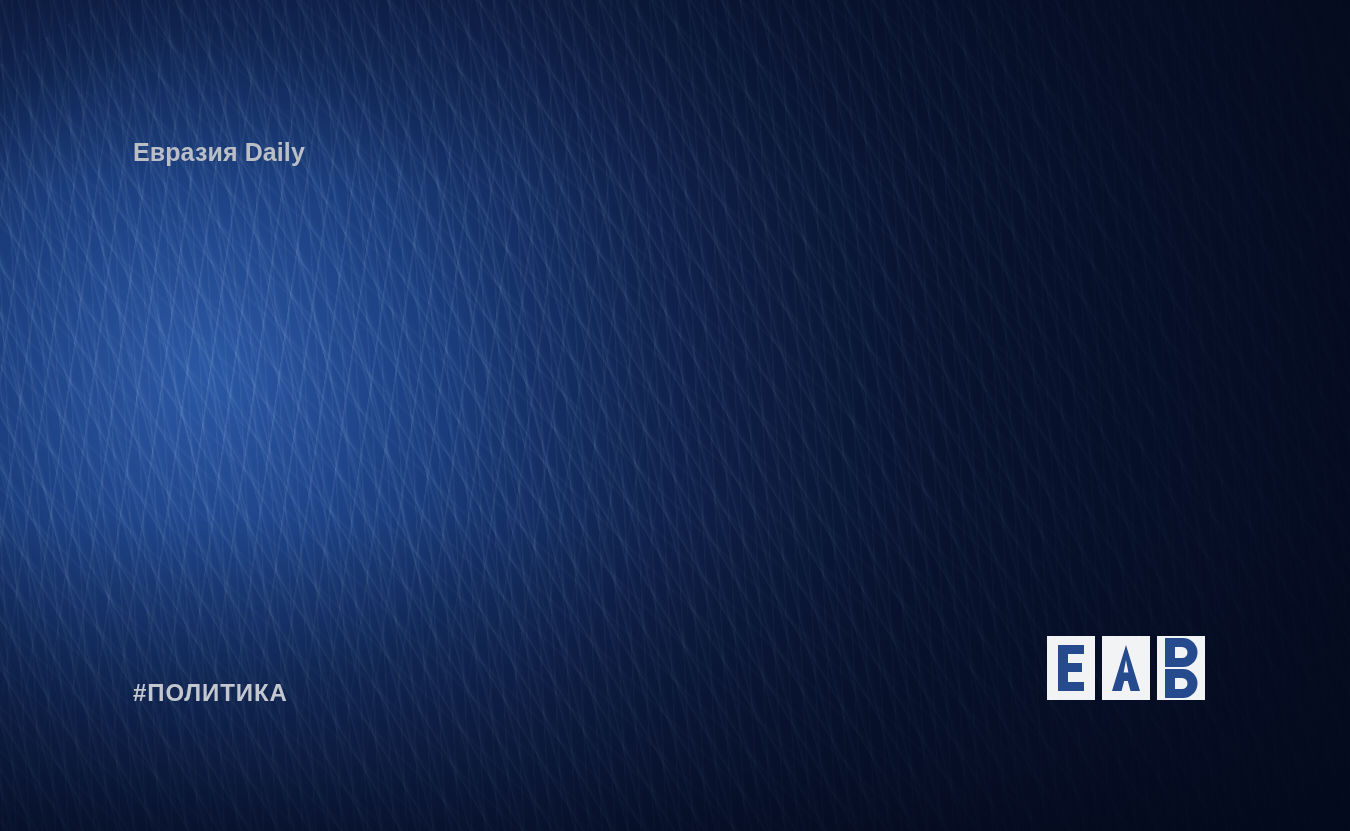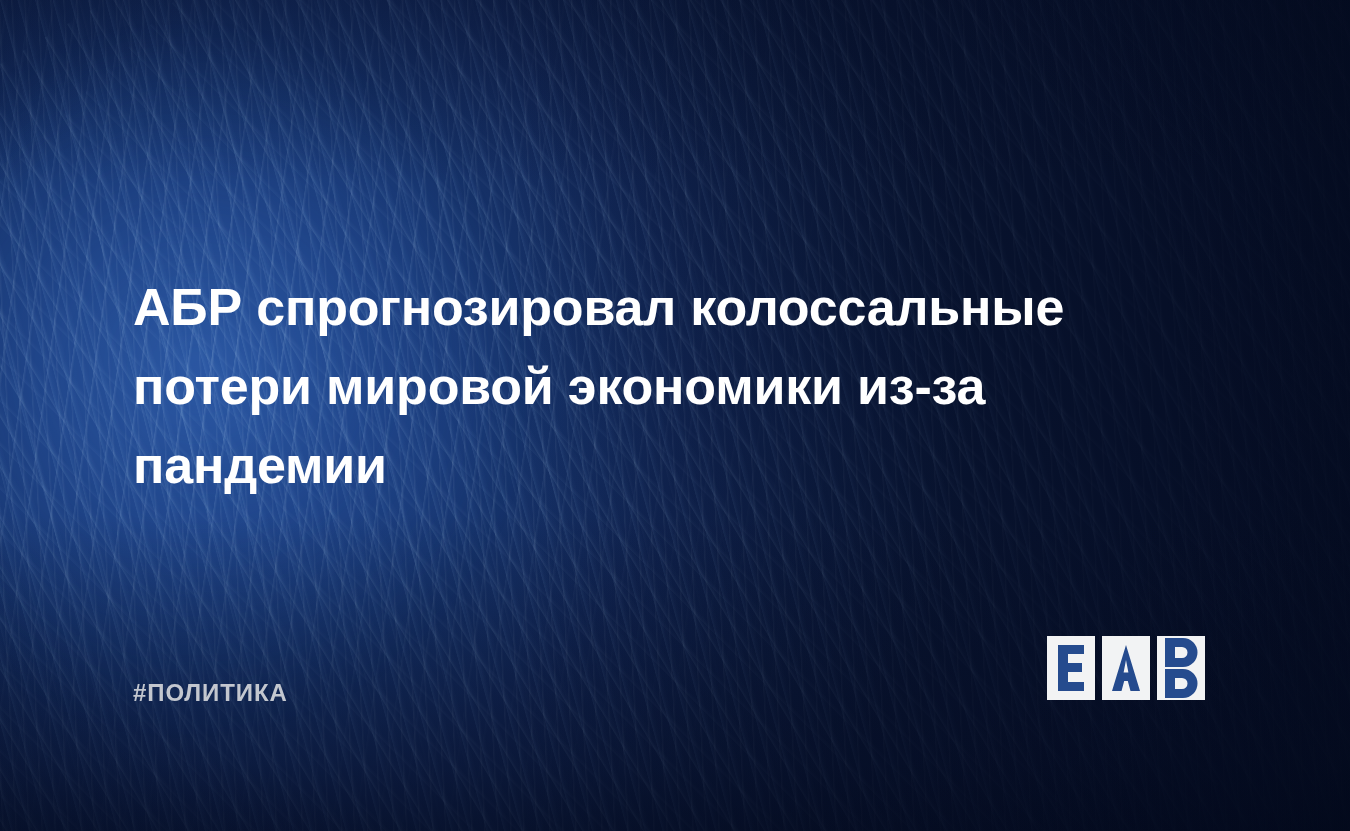--- a/index.html
+++ b/index.html
@@ -206,22 +206,22 @@
   <div class="streaks s2"></div>
   <div class="streaks s3"></div>
   <div class="streaks s4"></div>
   <div class="speckle"></div>
   <div class="bg-dark-right"></div>
   <div class="bg-dark-bottom"></div>
   <div class="vignette"></div>
 
   <div class="content">
 
-
-    <h1 class="headline">АБР спрогнозировал колоссальные потери мировой экономики из-за пандемии</h1>
+    <div class="brand">Евразия Daily</div>
+
 
     <div class="tag">#ПОЛИТИКА</div>
 
     <div class="mark">
 
       <div class="mark-tile">
         <svg width="48" height="64" viewBox="0 0 48 64" aria-hidden="true">
           <path d="M11 9 H37 V18 H21 V27 H35 V36 H21 V46 H37 V55 H11 Z" fill="#254b8e"></path>
         </svg>
       </div>

